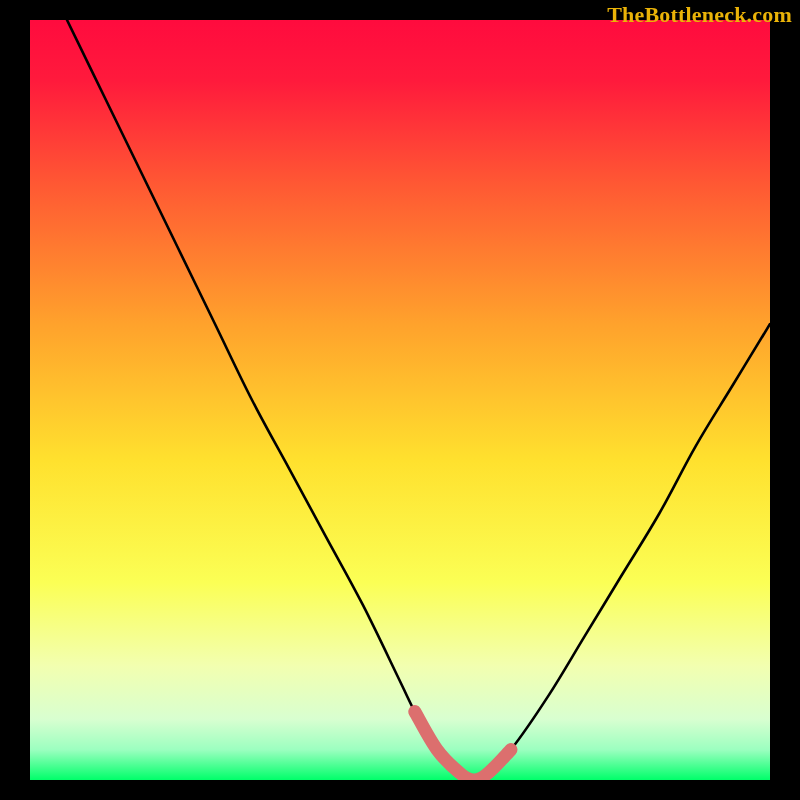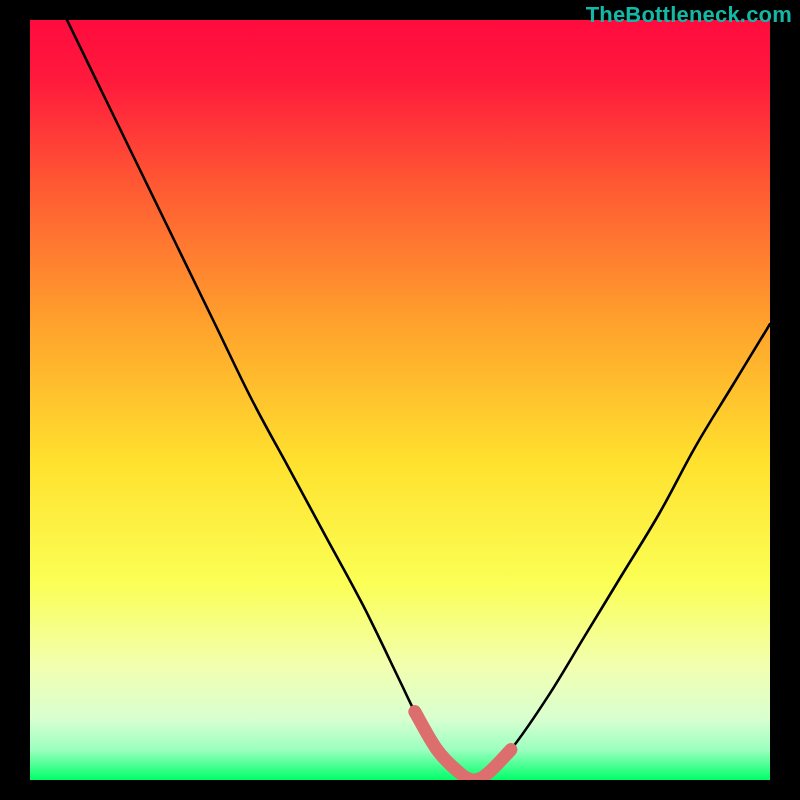--- a/index.html
+++ b/index.html
@@ -14,24 +14,24 @@
     position: absolute;
     left: 30px;
     top: 20px;
     width: 740px;
     height: 760px;
   }
   .watermark {
     position: absolute;
     top: 2px;
     right: 8px;
-    font-family: Liberation Sans, sans-serif;
+    font-family: Liberation Serif, serif;
     font-size: 22px;
     font-weight: 600;
-    color: #14b8a6;
+    color: #eab308;
     letter-spacing: 0.2px;
   }
 </style>
 </head>
 <body>
 
 <div class="frame">
   <div class="plot">
     <svg viewBox="0 0 740 760" width="740" height="760" preserveAspectRatio="none">
       <defs>

